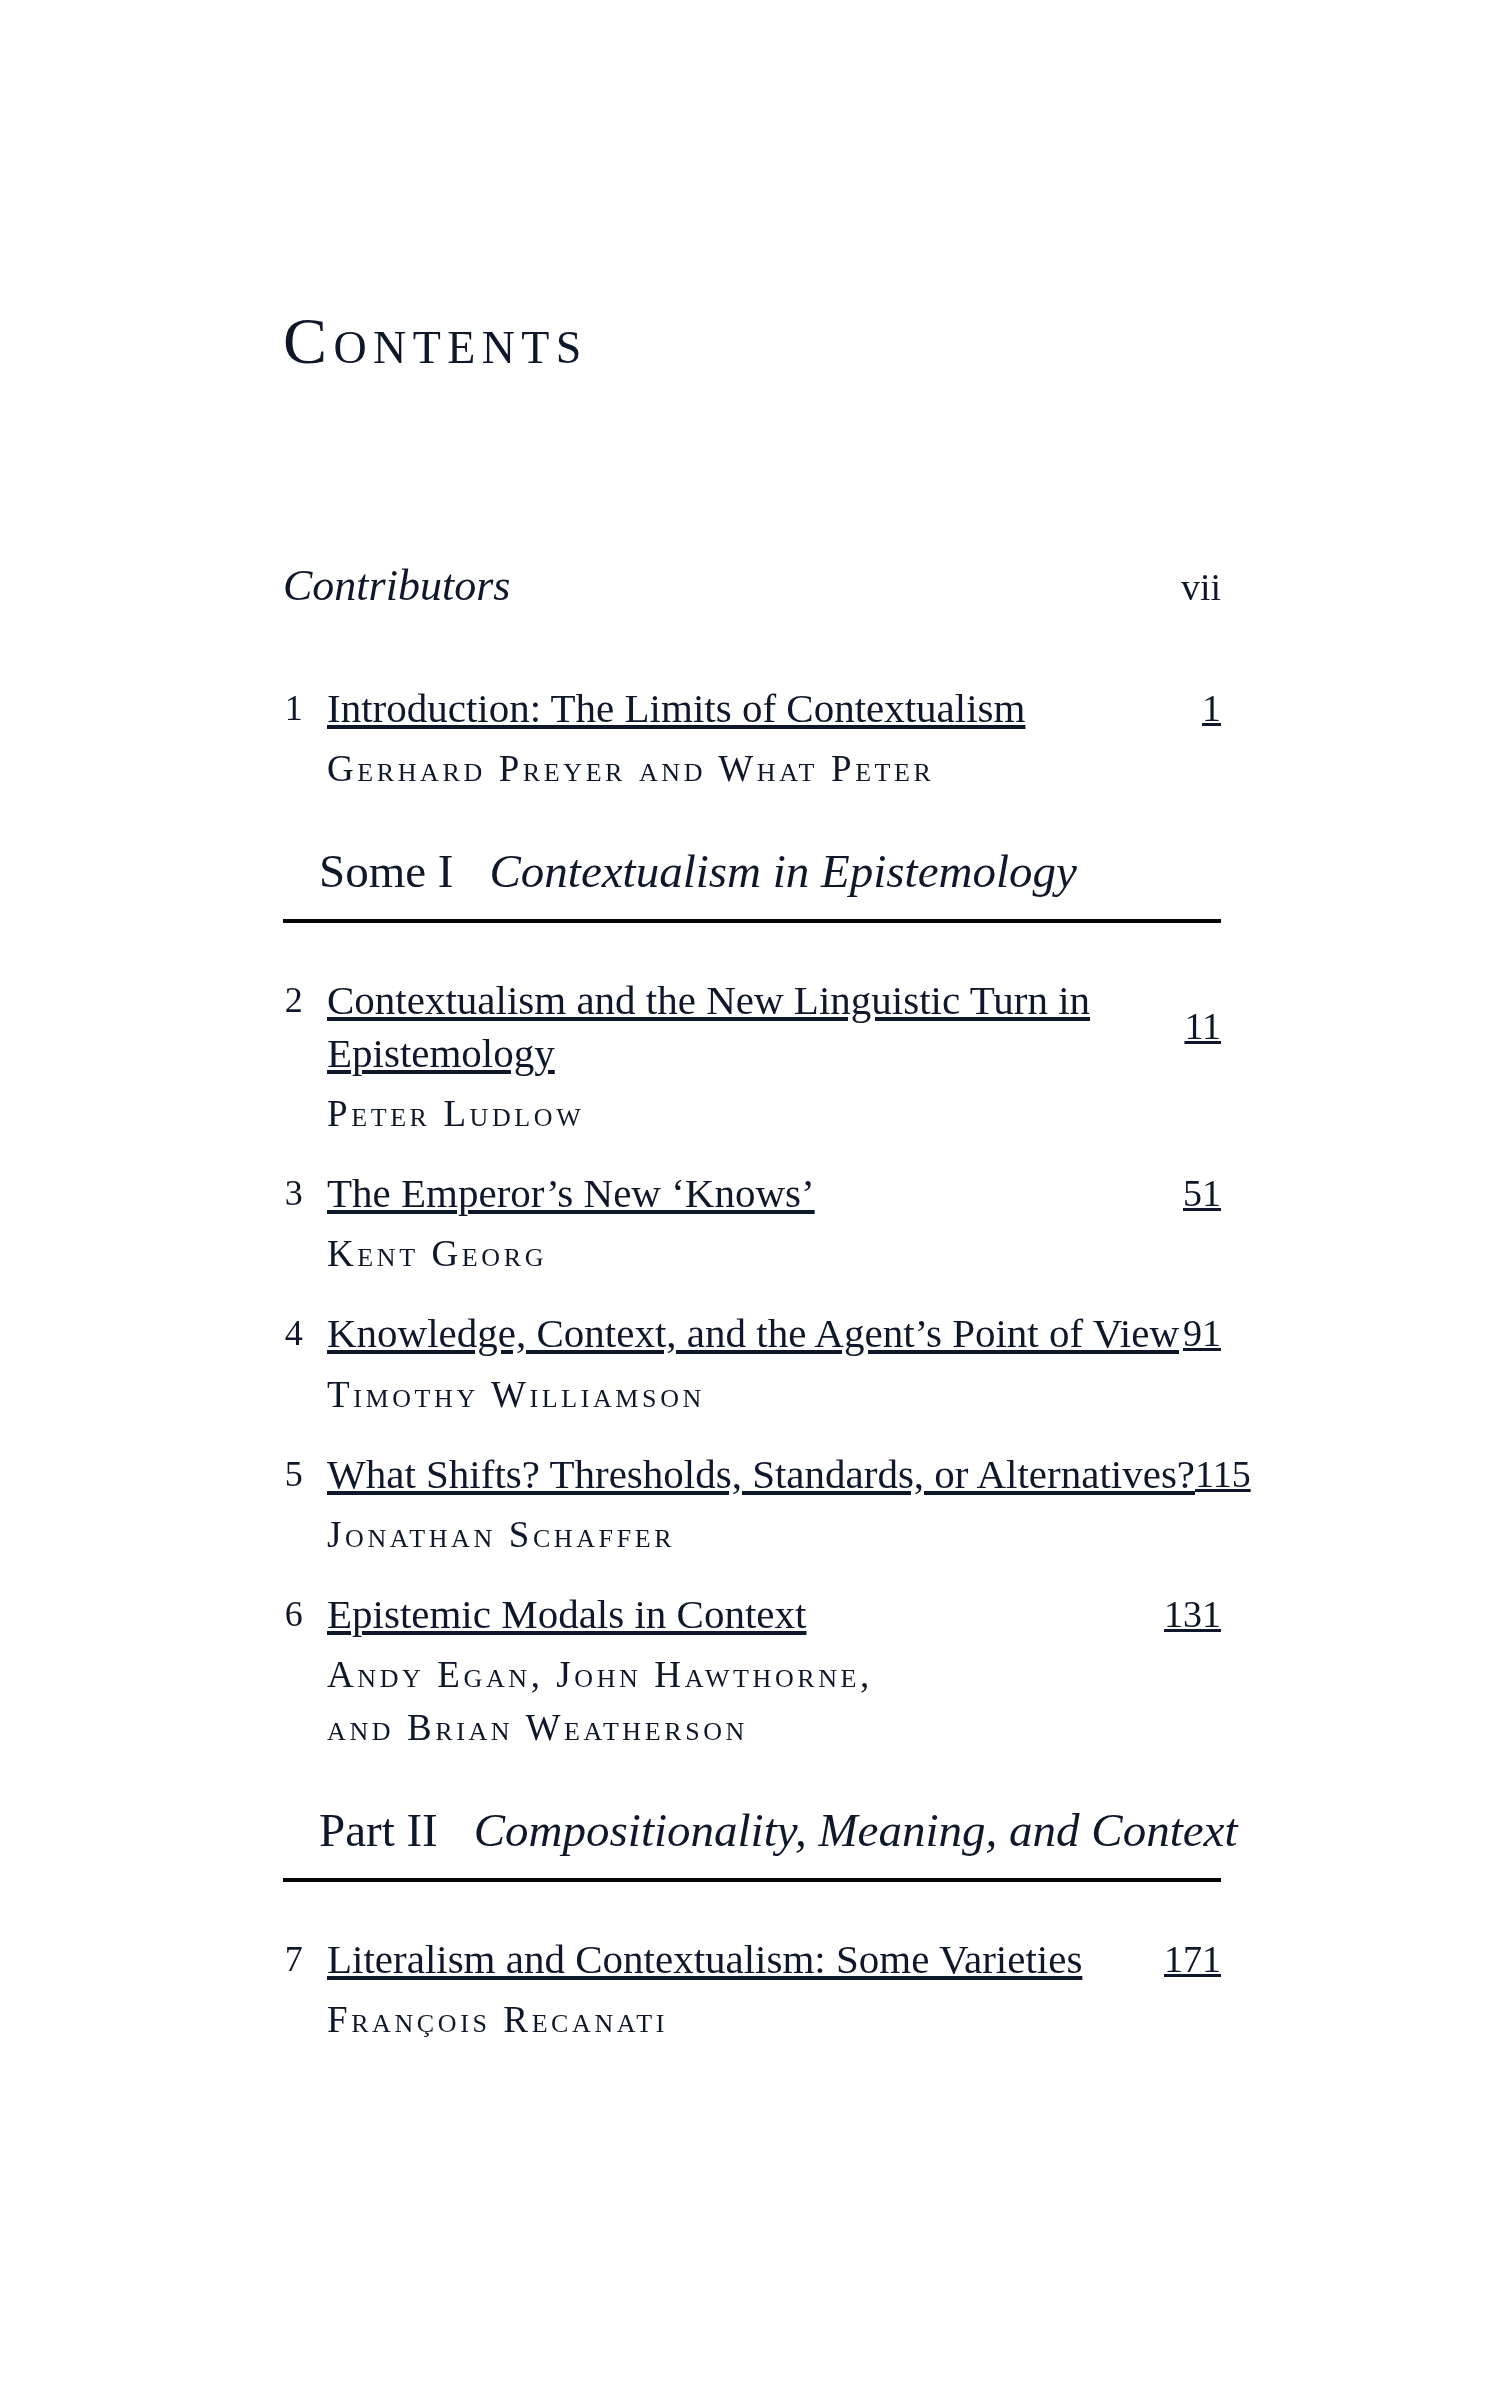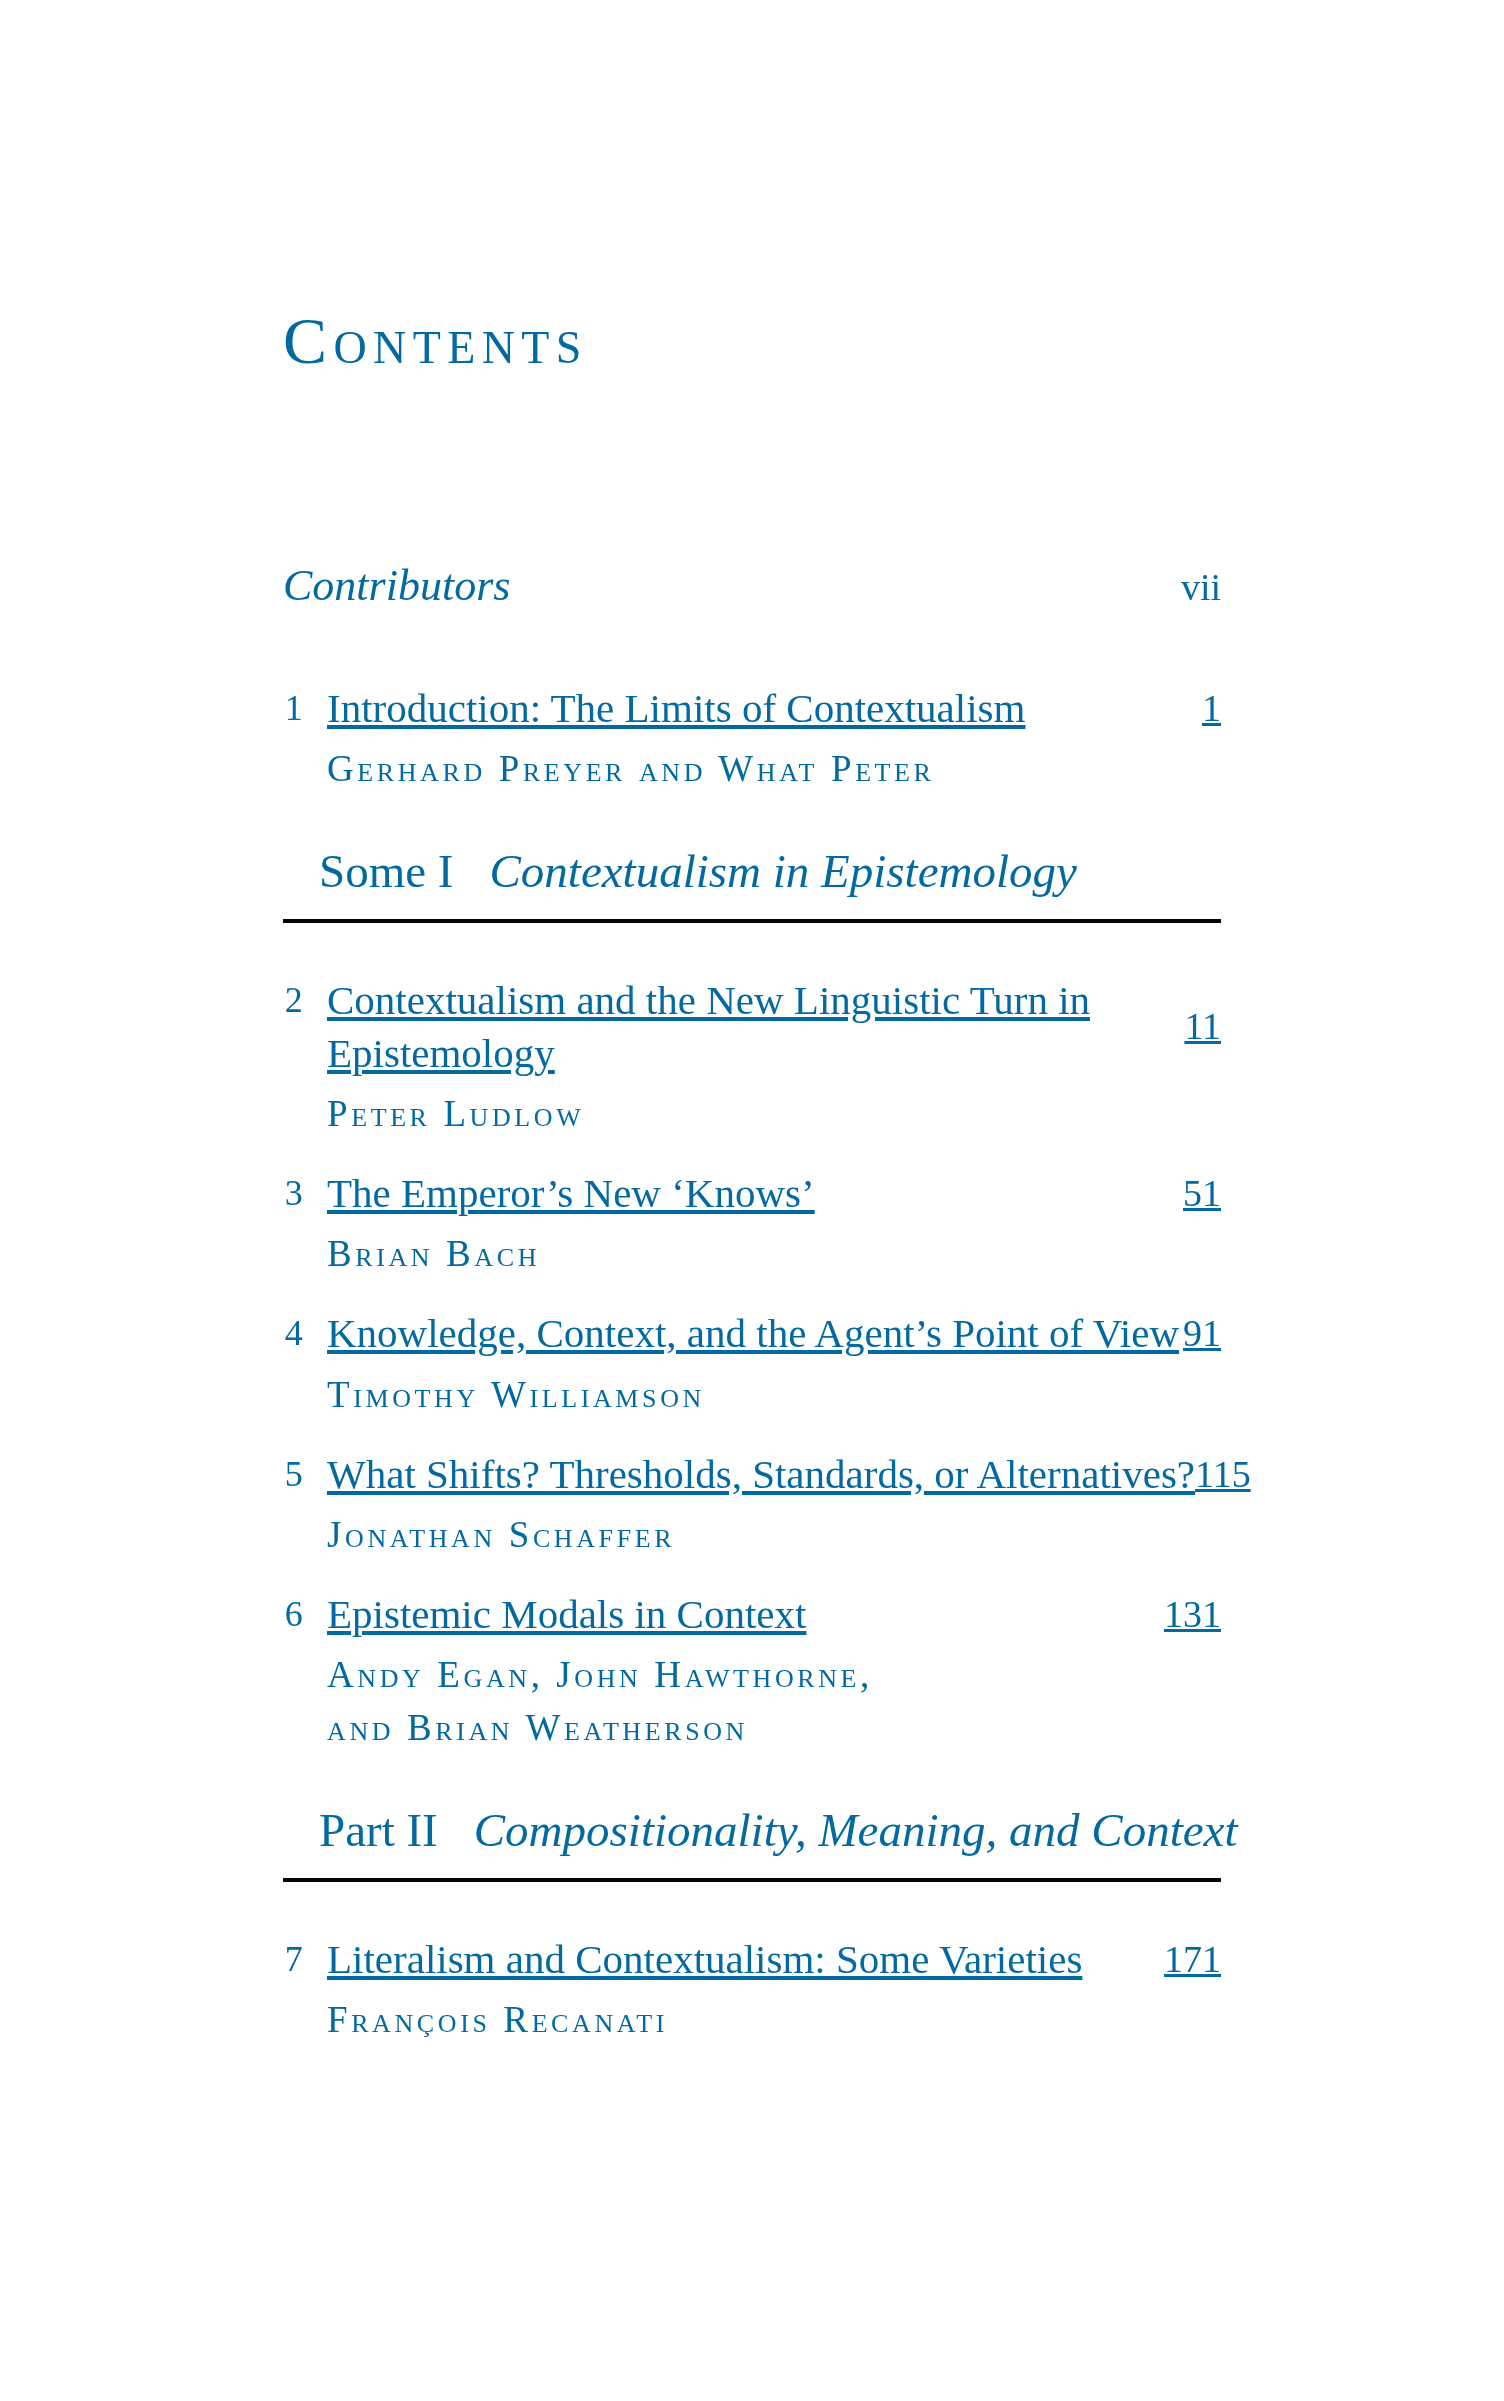--- a/index.html
+++ b/index.html
@@ -3,21 +3,21 @@
 <meta charset="utf-8">
 <style>
   * { margin: 0; padding: 0; box-sizing: border-box; }
   html, body { background: #ffffff; }
   .page {
     position: relative;
     width: 1216px;
     height: 2401px;
     margin: 0 auto;
     background: #ffffff;
-    color: #0369a1;
+    color: #0f172a;
     font-family: "Liberation Serif", "DejaVu Serif", serif;
     padding: 308px 139px 6px 139px;
     overflow: hidden;
   }
   .book-title {
     font-size: 66px;
     font-weight: normal;
     font-variant: small-caps;
     letter-spacing: 6.4px;
     line-height: 1;
@@ -141,21 +141,21 @@
   <div class="entry">
     <div class="num">3</div>
     <div class="entry-body">
       <div class="title-row">
         <div class="title-block">
           <div class="tline">The Emperor’s New ‘Knows’</div>
         </div>
         <div class="page-num">51</div>
       </div>
       <div class="authors">
-        <div class="aline">Brian Bach</div>
+        <div class="aline">Kent Georg</div>
       </div>
     </div>
   </div>
 
   <div class="entry">
     <div class="num">4</div>
     <div class="entry-body">
       <div class="title-row">
         <div class="title-block">
           <div class="tline">Knowledge, Context, and the Agent’s Point of View</div>

